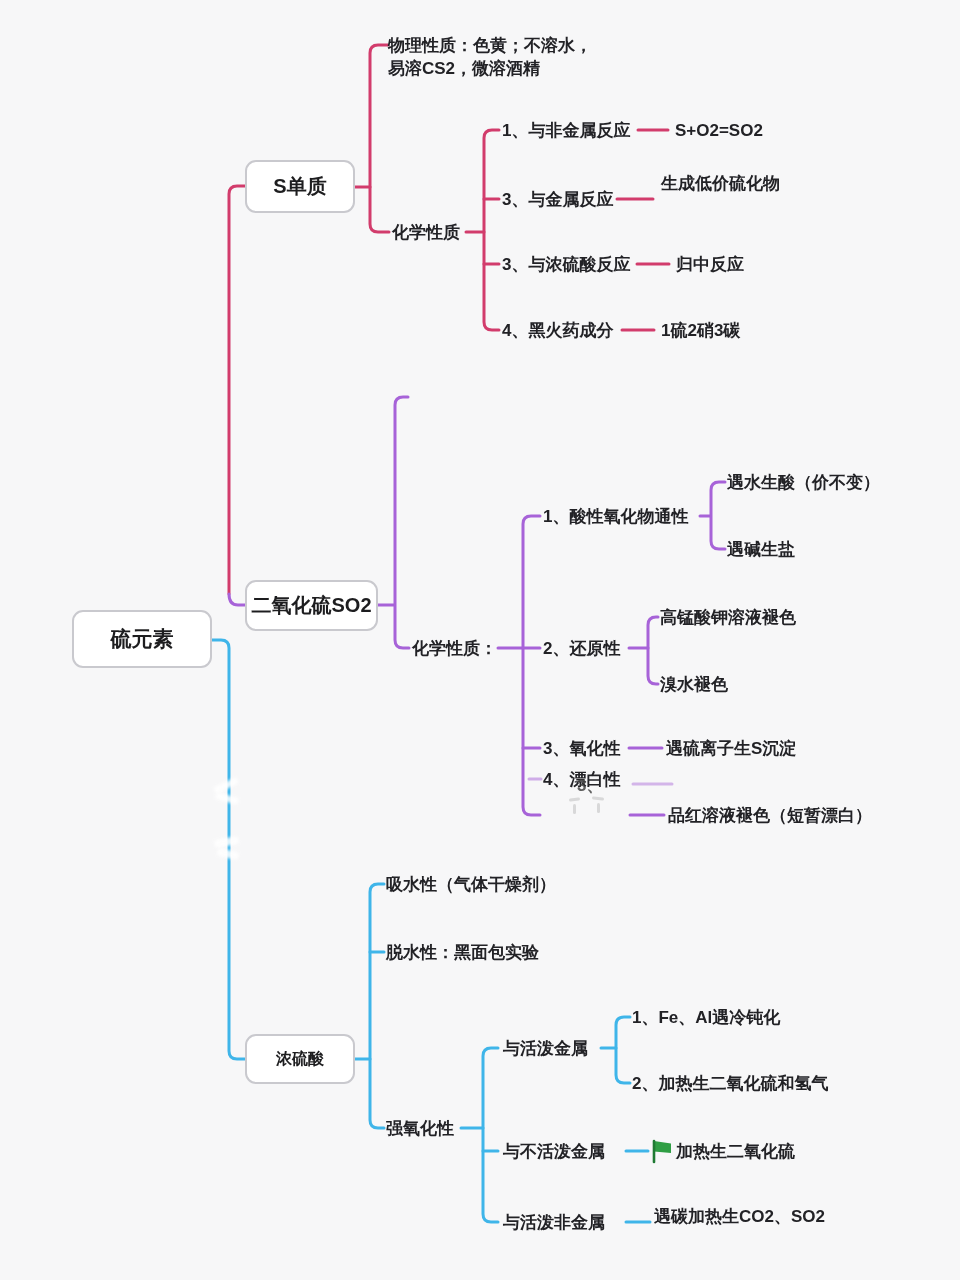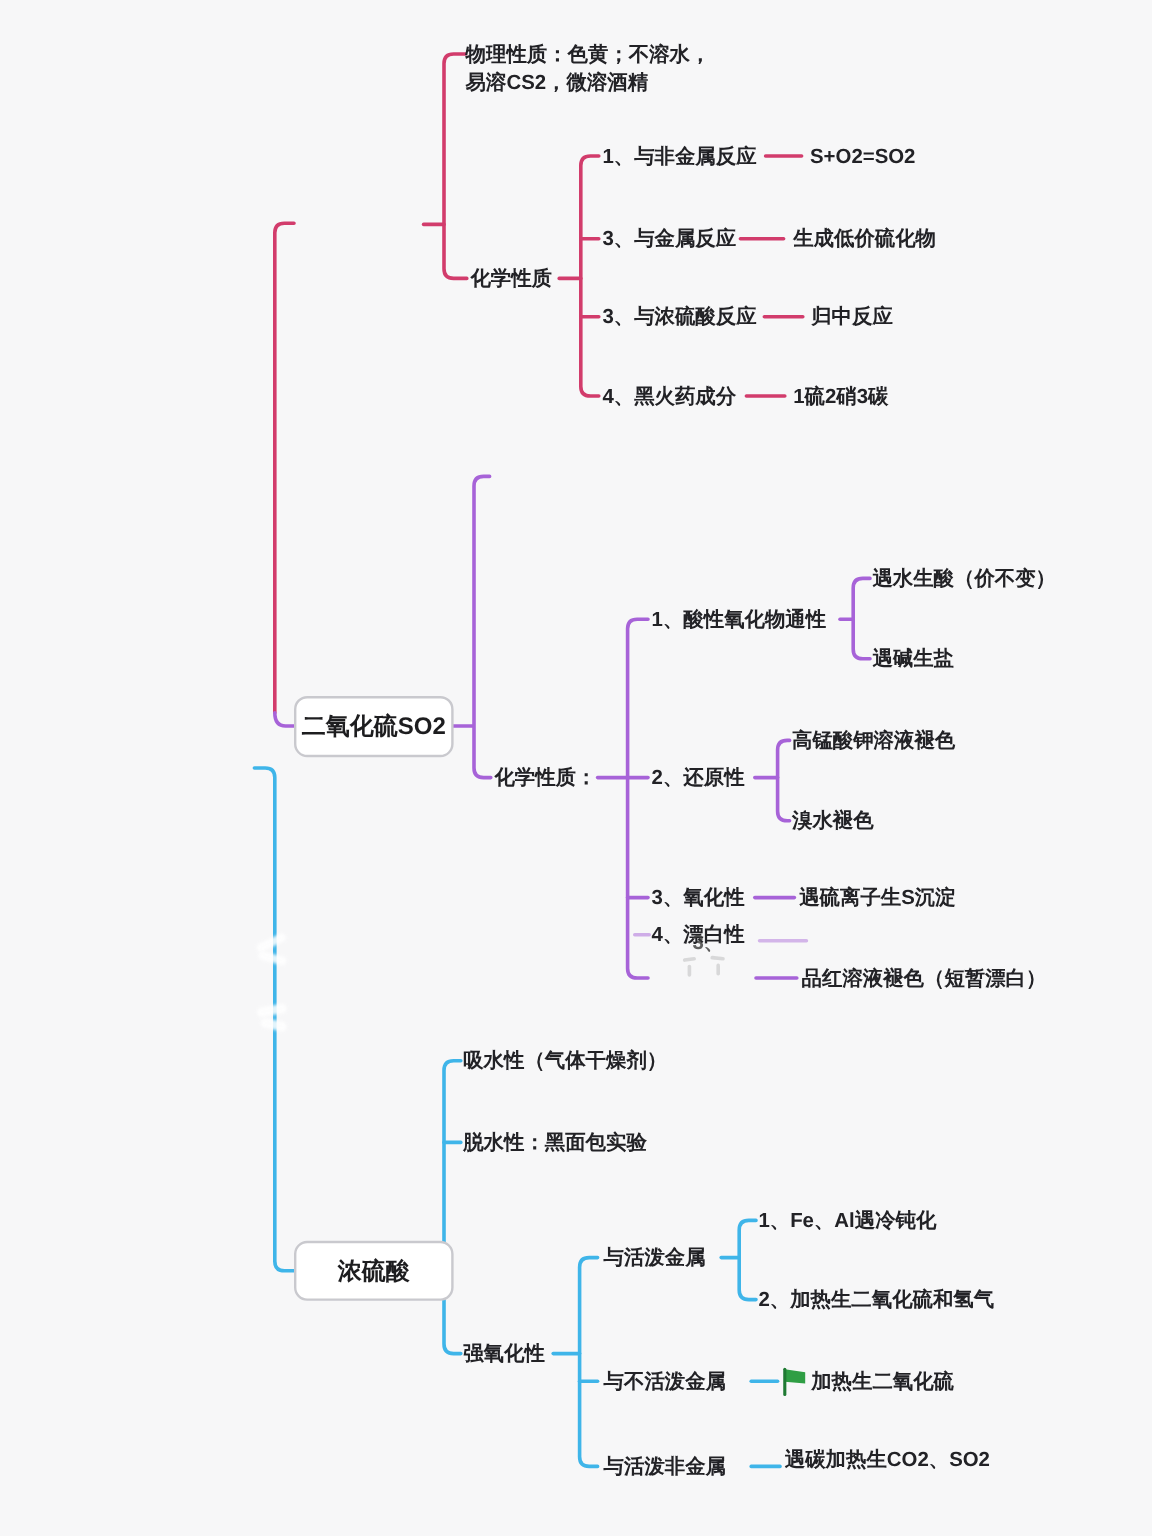--- a/index.html
+++ b/index.html
@@ -71,30 +71,36 @@
       <path d="M 461 1128 L 483 1128"></path>
       <path d="M 498 1048 L 491 1048 Q 483 1048 483 1056 L 483 1214 Q 483 1222 491 1222 L 498 1222"></path>
       <path d="M 483 1151 L 498 1151"></path>
       <path d="M 601 1048 L 616 1048"></path>
       <path d="M 630 1017 L 624 1017 Q 616 1017 616 1025 L 616 1075 Q 616 1083 624 1083 L 630 1083"></path>
       <path d="M 626 1151 L 648 1151"></path>
       <path d="M 626 1222 L 650 1222"></path>
     </g>
   </svg>
 
+  <div class="node-box" style="left:72px;top:610px;width:140px;height:58px;">
+    <span>硫元素</span>
+  </div>
 
+  <div class="node-box" style="left:245px;top:160px;width:110px;height:53px;font-size:20px;">
+    <span>S单质</span>
+  </div>
   <div class="lbl block" style="left:388px;top:34px;">物理性质：色黄；不溶水，
 易溶CS2，微溶酒精</div>
   <div class="lbl" style="left:392px;top:232px;">化学性质</div>
 
   <div class="lbl" style="left:502px;top:130px;">1、与非金属反应</div>
   <div class="lbl" style="left:675px;top:130px;">S+O2=SO2</div>
 
   <div class="lbl" style="left:502px;top:199px;">3、与金属反应</div>
-  <div class="lbl" style="left:661px;top:199px;">生成低价硫化物</div>
+  <div class="lbl" style="left:661px;top:183px;">生成低价硫化物</div>
 
   <div class="lbl" style="left:502px;top:264px;">3、与浓硫酸反应</div>
   <div class="lbl" style="left:676px;top:264px;">归中反应</div>
 
   <div class="lbl" style="left:502px;top:330px;">4、黑火药成分</div>
   <div class="lbl" style="left:661px;top:330px;">1硫2硝3碳</div>
 
   <div class="node-box" style="left:245px;top:580px;width:133px;height:51px;font-size:20px;">
     <span>二氧化硫SO2</span>
   </div>
@@ -118,21 +124,21 @@
   <div class="ghost-mark" style="left:569px;top:798px;width:11px;height:3px;transform:rotate(-8deg);"></div>
   <div class="ghost-mark" style="left:592px;top:797px;width:12px;height:3px;transform:rotate(6deg);"></div>
   <div class="ghost-mark" style="left:573px;top:804px;width:3px;height:10px;"></div>
   <div class="ghost-mark" style="left:597px;top:803px;width:3px;height:10px;"></div>
 
   <div class="wm" style="left:213px;top:782px;width:26px;height:7px;transform:rotate(-25deg);"></div>
   <div class="wm" style="left:215px;top:795px;width:24px;height:7px;transform:rotate(15deg);"></div>
   <div class="wm" style="left:214px;top:838px;width:25px;height:8px;transform:rotate(-10deg);"></div>
   <div class="wm" style="left:217px;top:850px;width:22px;height:8px;transform:rotate(12deg);"></div>
 
-  <div class="node-box" style="left:245px;top:1034px;width:133px;height:50px;font-size:20px;">
+  <div class="node-box" style="left:245px;top:1034px;width:110px;height:50px;font-size:16px;">
     <span>浓硫酸</span>
   </div>
   <div class="lbl" style="left:386px;top:884px;text-align:right;">吸水性（气体干燥剂）</div>
   <div class="lbl" style="left:386px;top:952px;">脱水性：黑面包实验</div>
   <div class="lbl" style="left:386px;top:1128px;">强氧化性</div>
 
   <div class="lbl" style="left:503px;top:1048px;">与活泼金属</div>
   <div class="lbl" style="left:632px;top:1017px;">1、Fe、Al遇冷钝化</div>
   <div class="lbl" style="left:632px;top:1083px;">2、加热生二氧化硫和氢气</div>
 

